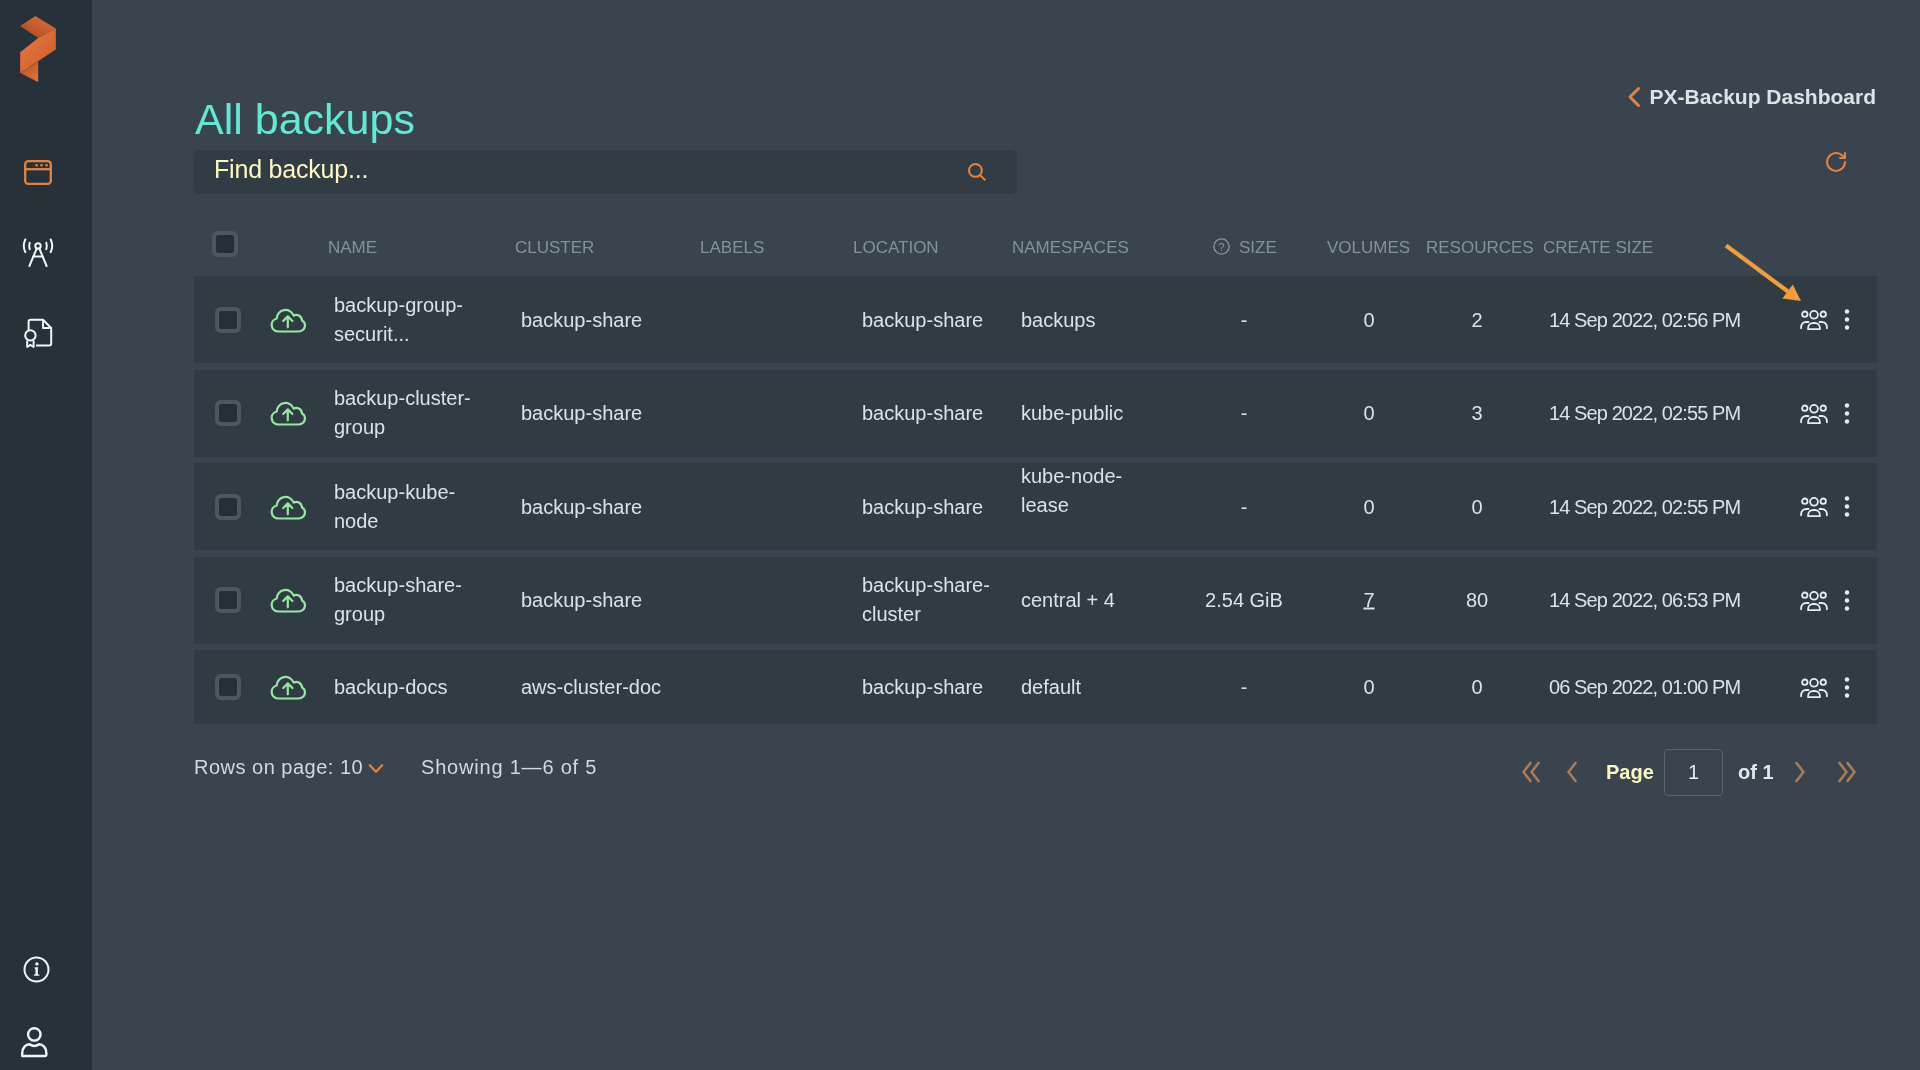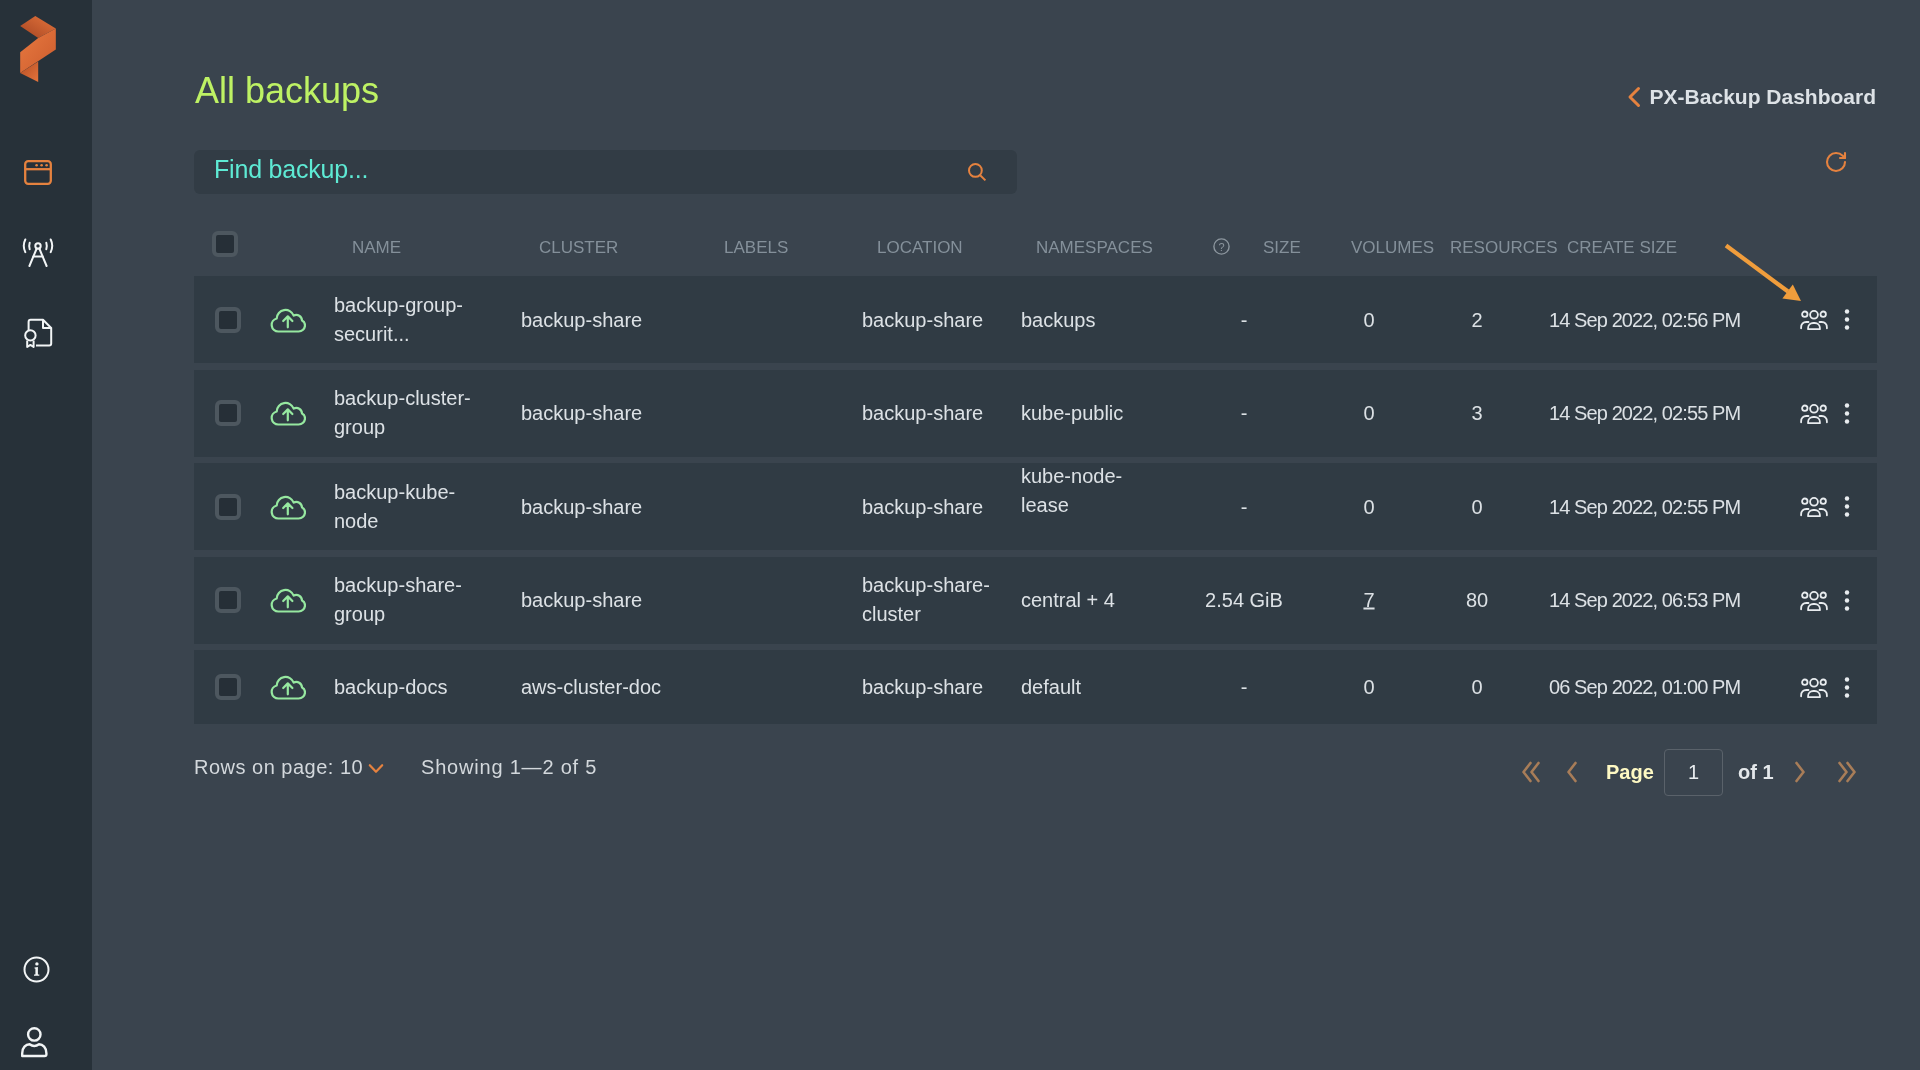--- a/index.html
+++ b/index.html
@@ -12,38 +12,38 @@
     position:relative;
   }
   .abs { position:absolute; }
   
   #sidebar {
     position:absolute; left:0; top:0; width:92px; height:1070px;
     background:#273139;
   }
   
   #title {
-    position:absolute; left:195px; top:70px;
-    font-size:36px; color:#bef264; letter-spacing:0px;
+    position:absolute; left:195px; top:95px;
+    font-size:43px; color:#5eead4; letter-spacing:0px;
   }
   
   #crumb {
     position:absolute; top:85px; right:44px;
     font-size:21px; font-weight:bold; color:#dde2e6;
   }
   
   #search {
     position:absolute; left:194px; top:150px; width:823px; height:44px;
     background:#323c45; border-radius:6px;
   }
   #search .ph {
-    position:absolute; left:20px; top:5px; font-size:25px; color:#5eead4; letter-spacing:-0.2px;
-  }
-  
-  .th { position:absolute; top:238px; font-size:17px; color:#84909a; letter-spacing:0px;margin-left:24px; }
+    position:absolute; left:20px; top:5px; font-size:25px; color:#fef9c3; letter-spacing:-0.2px;
+  }
+  
+  .th { position:absolute; top:238px; font-size:17px; color:#84909a; letter-spacing:0px; }
   
   .cb {
     position:absolute; width:26px; height:26px; border-radius:6px;
     border:4px solid #4d575f; background:#262f37;
   }
   
   .row { position:absolute; left:194px; width:1683px; background:#303b44; }
   .cell { position:absolute; font-size:20px; color:#dce1e5; line-height:29px; }
   .ctr { transform:translateY(-50%); }
   .ccell { text-align:center; }
@@ -288,21 +288,21 @@
   <circle cx="3" cy="2.5" r="2.2"></circle>
       <circle cx="3" cy="10.5" r="2.2"></circle>
       <circle cx="3" cy="18.5" r="2.2"></circle>
 </svg>
   </div>
 
 <div class="foot" style="left:194px;letter-spacing:0.5px">Rows on page: 10</div>
 <svg class="abs" style="left:368px;top:763px" width="16" height="11" viewBox="0 0 16 11" fill="none" stroke="#e5823f" stroke-width="2.2" stroke-linecap="round" stroke-linejoin="round">
   <path d="M1.8,2.2 L8,8.8 L14.2,2.2"></path>
 </svg>
-<div class="foot" style="left:421px;letter-spacing:0.8px">Showing 1—2 of 5</div>
+<div class="foot" style="left:421px;letter-spacing:0.8px">Showing 1—6 of 5</div>
 
 <svg class="pgc abs" style="left:1521px" width="20" height="24" viewBox="0 0 20 24" fill="none" stroke="#a87d58" stroke-width="2.6" stroke-linecap="round" stroke-linejoin="round">
   <path d="M9.5,3 L2.5,12 L9.5,21"></path>
     <path d="M17.5,3 L10.5,12 L17.5,21"></path>
 </svg>
 <svg class="pgc abs" style="left:1566px" width="12" height="24" viewBox="0 0 12 24" fill="none" stroke="#a87d58" stroke-width="2.6" stroke-linecap="round" stroke-linejoin="round">
   <path d="M9.5,3 L2.5,12 L9.5,21"></path>
 </svg>
 <div class="abs" style="left:1606px;top:761px;font-size:20px;font-weight:bold;color:#fef9c3">Page</div>
 <div id="pginput">1</div>

